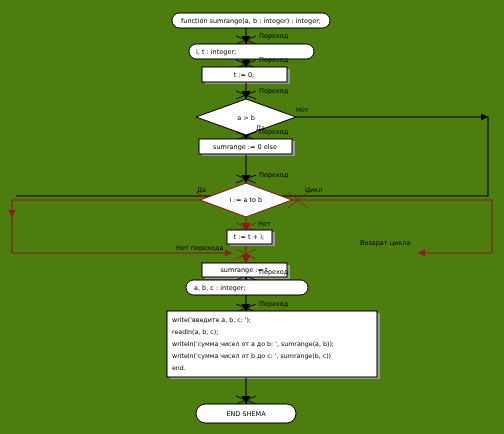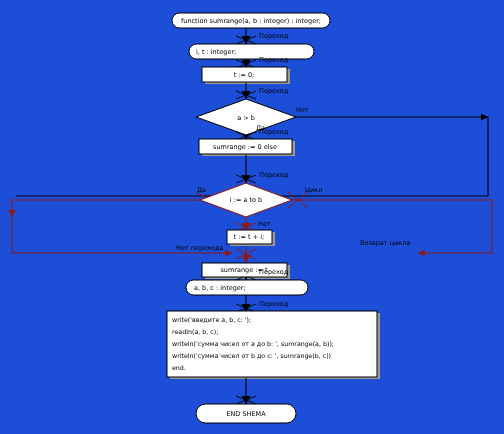--- a/index.html
+++ b/index.html
@@ -10,21 +10,21 @@
   body {
     font-family: "DejaVu Sans", sans-serif;
     width: 504px;
     height: 434px;
     overflow: hidden;
   }
   #flow-root {
     position: relative;
     width: 504px;
     height: 434px;
-    background: #1d4ed8;
+    background: #4d7c0f;
   }
   svg#flow-svg {
     position: absolute;
     left: 0;
     top: 0;
     width: 504px;
     height: 434px;
   }
   .node-text {
     font-family: "DejaVu Sans", sans-serif;

